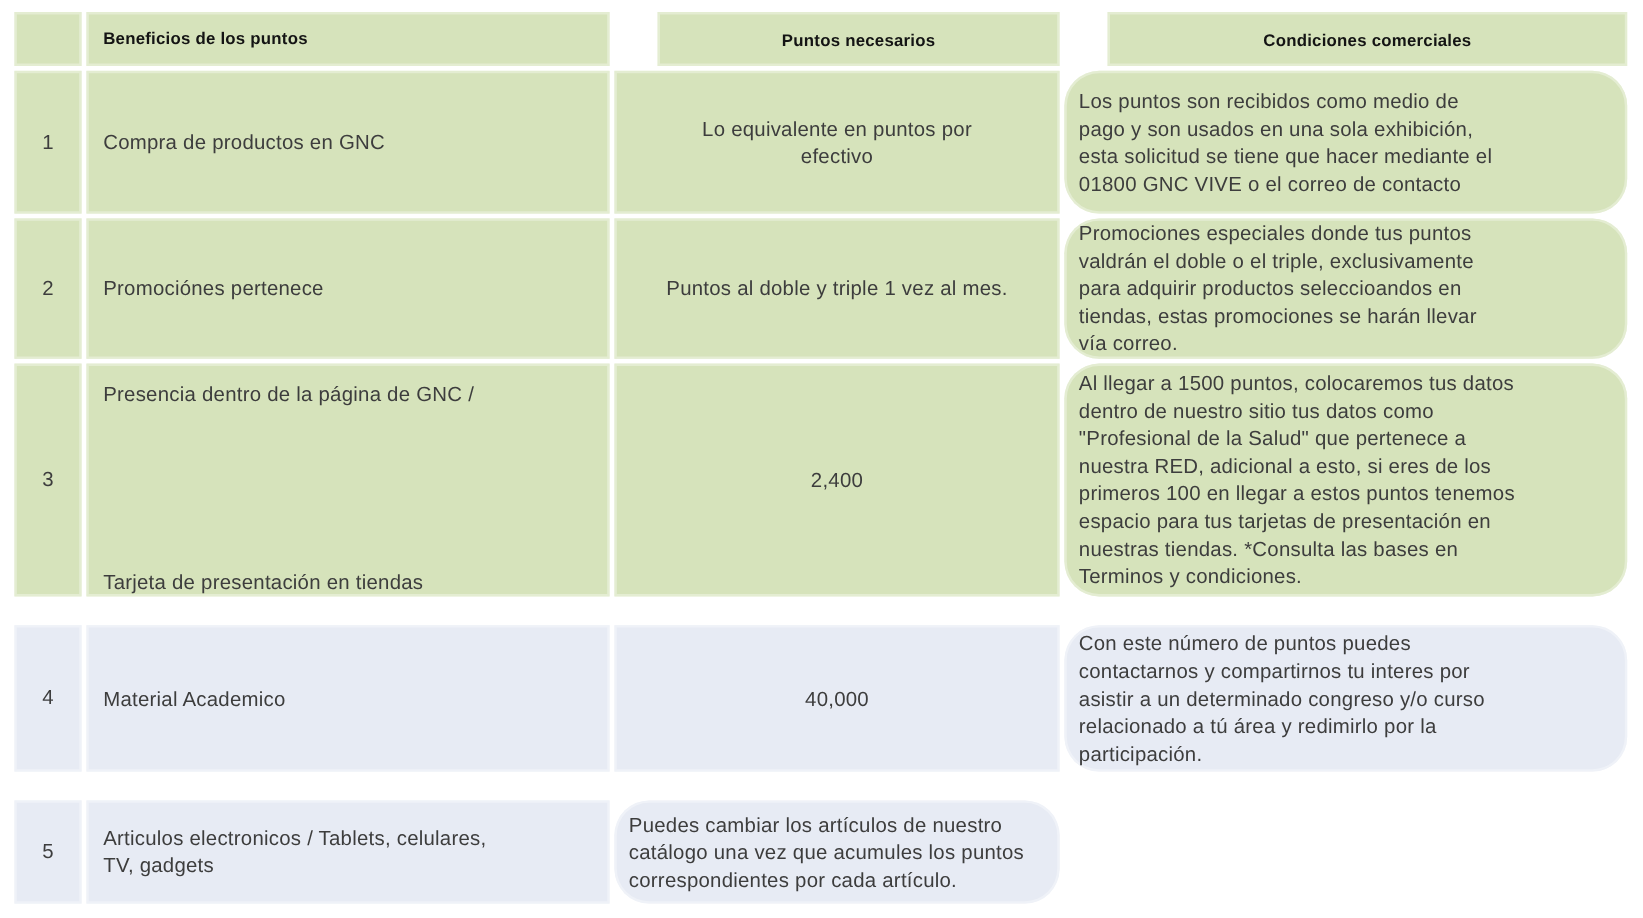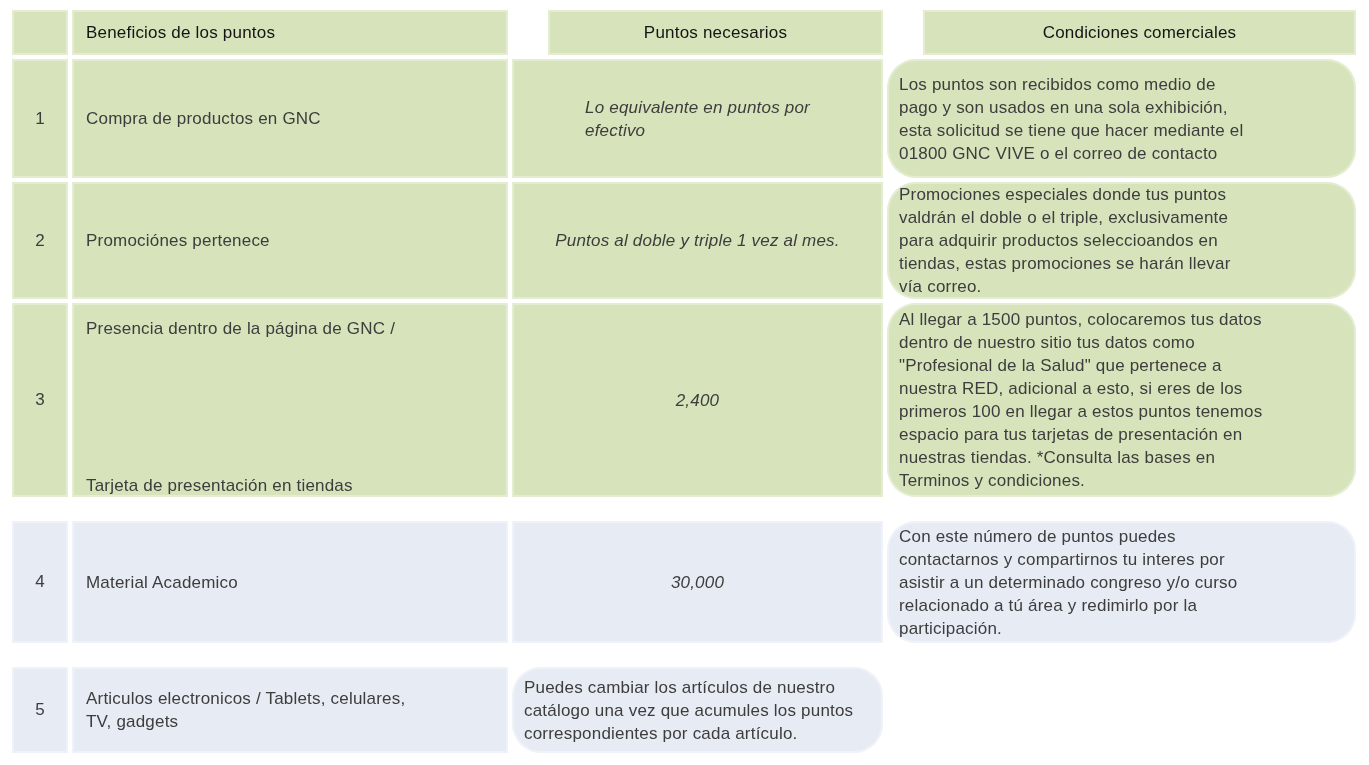--- a/index.html
+++ b/index.html
@@ -29,38 +29,37 @@
   .cell{
     display:flex;
     align-items:center;
     font-size:17px;
     letter-spacing:0.2px;
     box-shadow:inset 0 0 0 2px rgba(255,255,255,0.35);
   }
   .green{background:var(--row-green);}
   .blue{background:var(--row-blue);margin-top:20px;}
   .hdr{
-    font-weight:normal;
-    font-size:17px;
+    font-weight:bold;
+    font-size:14px;
     color:var(--header-text);
   }
   .center{justify-content:center;text-align:center;margin-left:36px;}
   .num{justify-content:center;text-align:center;}
   .benefit{
     padding-left:14px;padding-right:10px;
     white-space:pre-line;
     line-height:23px;
   }
   .points{
     justify-content:center;
-    text-align:left;
+    text-align:center;
     white-space:pre-line;
     line-height:23px;
     padding:0 18px;
-    font-style:italic;
   }
   .conditions{
     padding:0 12px;
     white-space:pre-line;
     line-height:23px;
     border-radius:29px;
   }
   .benefit-split{
     flex-direction:column;
     align-items:flex-start;
@@ -107,21 +106,21 @@
 dentro de nuestro sitio tus datos como
 "Profesional de la Salud" que pertenece a
 nuestra RED, adicional a esto, si eres de los
 primeros 100 en llegar a estos puntos tenemos
 espacio para tus tarjetas de presentación en
 nuestras tiendas. *Consulta las bases en
 Terminos y condiciones.</div>
 
   <div class="cell blue num">4</div>
   <div class="cell blue benefit">Material Academico</div>
-  <div class="cell blue points">30,000</div>
+  <div class="cell blue points">40,000</div>
   <div class="cell blue conditions">Con este número de puntos puedes
 contactarnos y compartirnos tu interes por
 asistir a un determinado congreso y/o curso
 relacionado a tú área y redimirlo por la
 participación.</div>
 
   <div class="cell blue num">5</div>
   <div class="cell blue benefit">Articulos electronicos / Tablets, celulares,
 TV, gadgets</div>
   <div class="cell blue conditions">Puedes cambiar los artículos de nuestro

